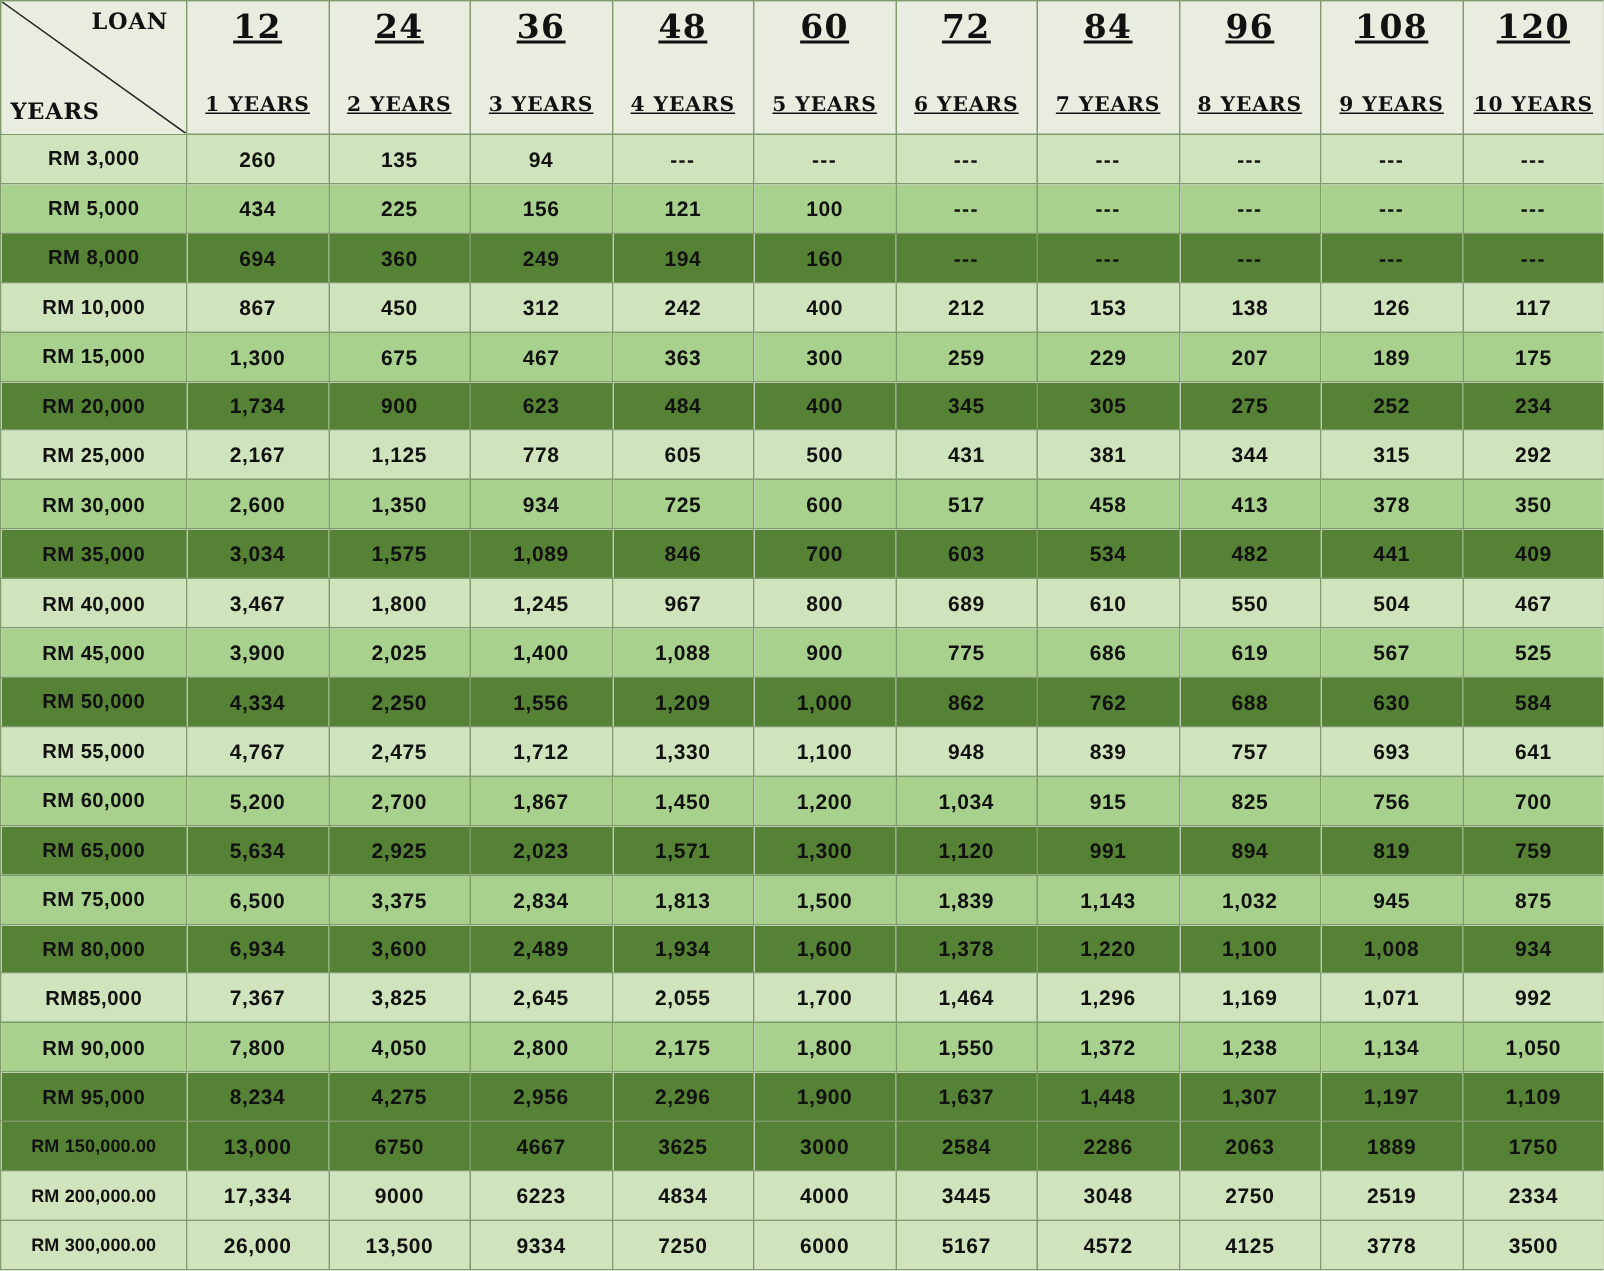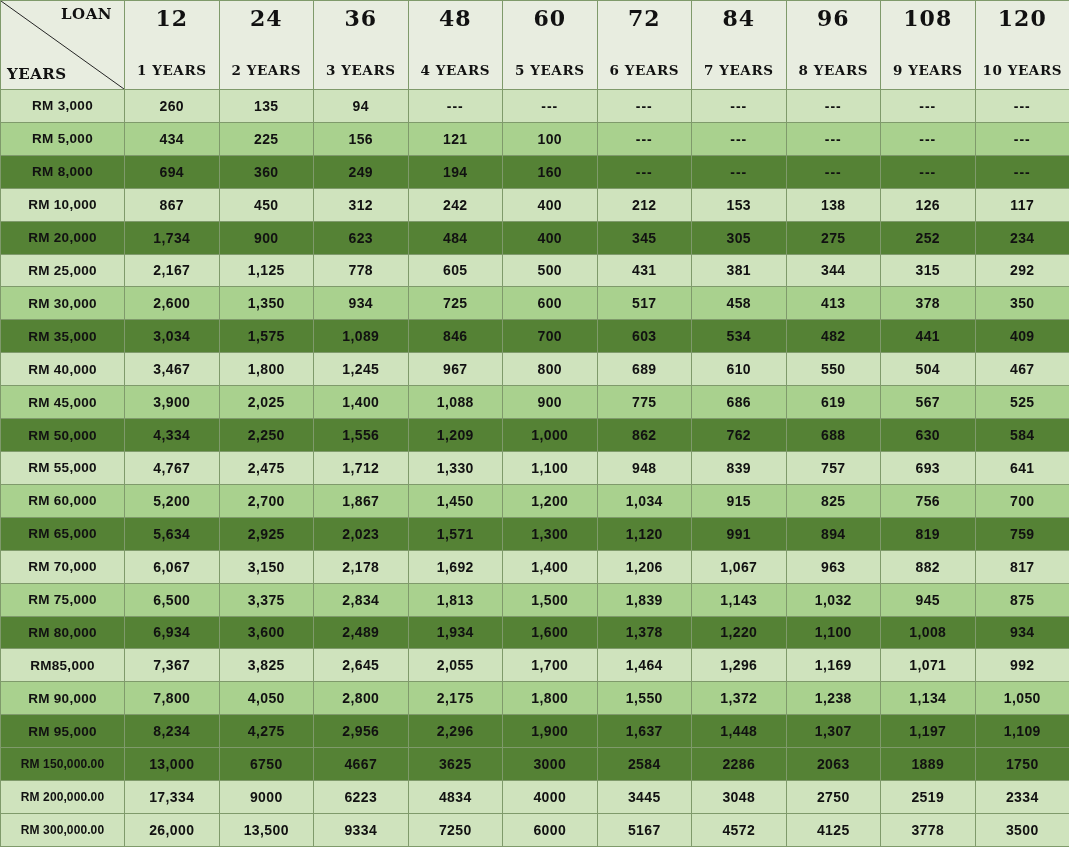--- a/index.html
+++ b/index.html
@@ -71,20 +71,21 @@
     letter-spacing: 0.5px;
     color: #111;
   }
   .hdr-stack {
     display: flex;
     flex-direction: column;
     justify-content: space-between;
     height: 84px;
     padding: 4px 0 10px 0;
     box-sizing: border-box;
+    text-decoration: underline;
   }
   .hdr-months {
     font-size: 22px;
     font-weight: bold;
     letter-spacing: 1px;
     line-height: 1;
   }
   .hdr-years {
     font-size: 13.5px;
     font-weight: bold;
@@ -248,20 +249,33 @@
         <td>450</td>
         <td>312</td>
         <td>242</td>
         <td>400</td>
         <td>212</td>
         <td>153</td>
         <td>138</td>
         <td>126</td>
         <td>117</td>
       </tr>
+      <tr class="shade-mid">
+        <td class="label">RM 15,000</td>
+        <td>1,300</td>
+        <td>675</td>
+        <td>467</td>
+        <td>363</td>
+        <td>300</td>
+        <td>259</td>
+        <td>229</td>
+        <td>207</td>
+        <td>189</td>
+        <td>175</td>
+      </tr>
       <tr class="shade-dark">
         <td class="label">RM 20,000</td>
         <td>1,734</td>
         <td>900</td>
         <td>623</td>
         <td>484</td>
         <td>400</td>
         <td>345</td>
         <td>305</td>
         <td>275</td>
@@ -378,33 +392,20 @@
         <td>2,925</td>
         <td>2,023</td>
         <td>1,571</td>
         <td>1,300</td>
         <td>1,120</td>
         <td>991</td>
         <td>894</td>
         <td>819</td>
         <td>759</td>
       </tr>
-      <tr class="shade-light">
-        <td class="label">RM 70,000</td>
-        <td>6,067</td>
-        <td>3,150</td>
-        <td>2,178</td>
-        <td>1,692</td>
-        <td>1,400</td>
-        <td>1,206</td>
-        <td>1,067</td>
-        <td>963</td>
-        <td>882</td>
-        <td>817</td>
-      </tr>
       <tr class="shade-mid">
         <td class="label">RM 75,000</td>
         <td>6,500</td>
         <td>3,375</td>
         <td>2,834</td>
         <td>1,813</td>
         <td>1,500</td>
         <td>1,839</td>
         <td>1,143</td>
         <td>1,032</td>

